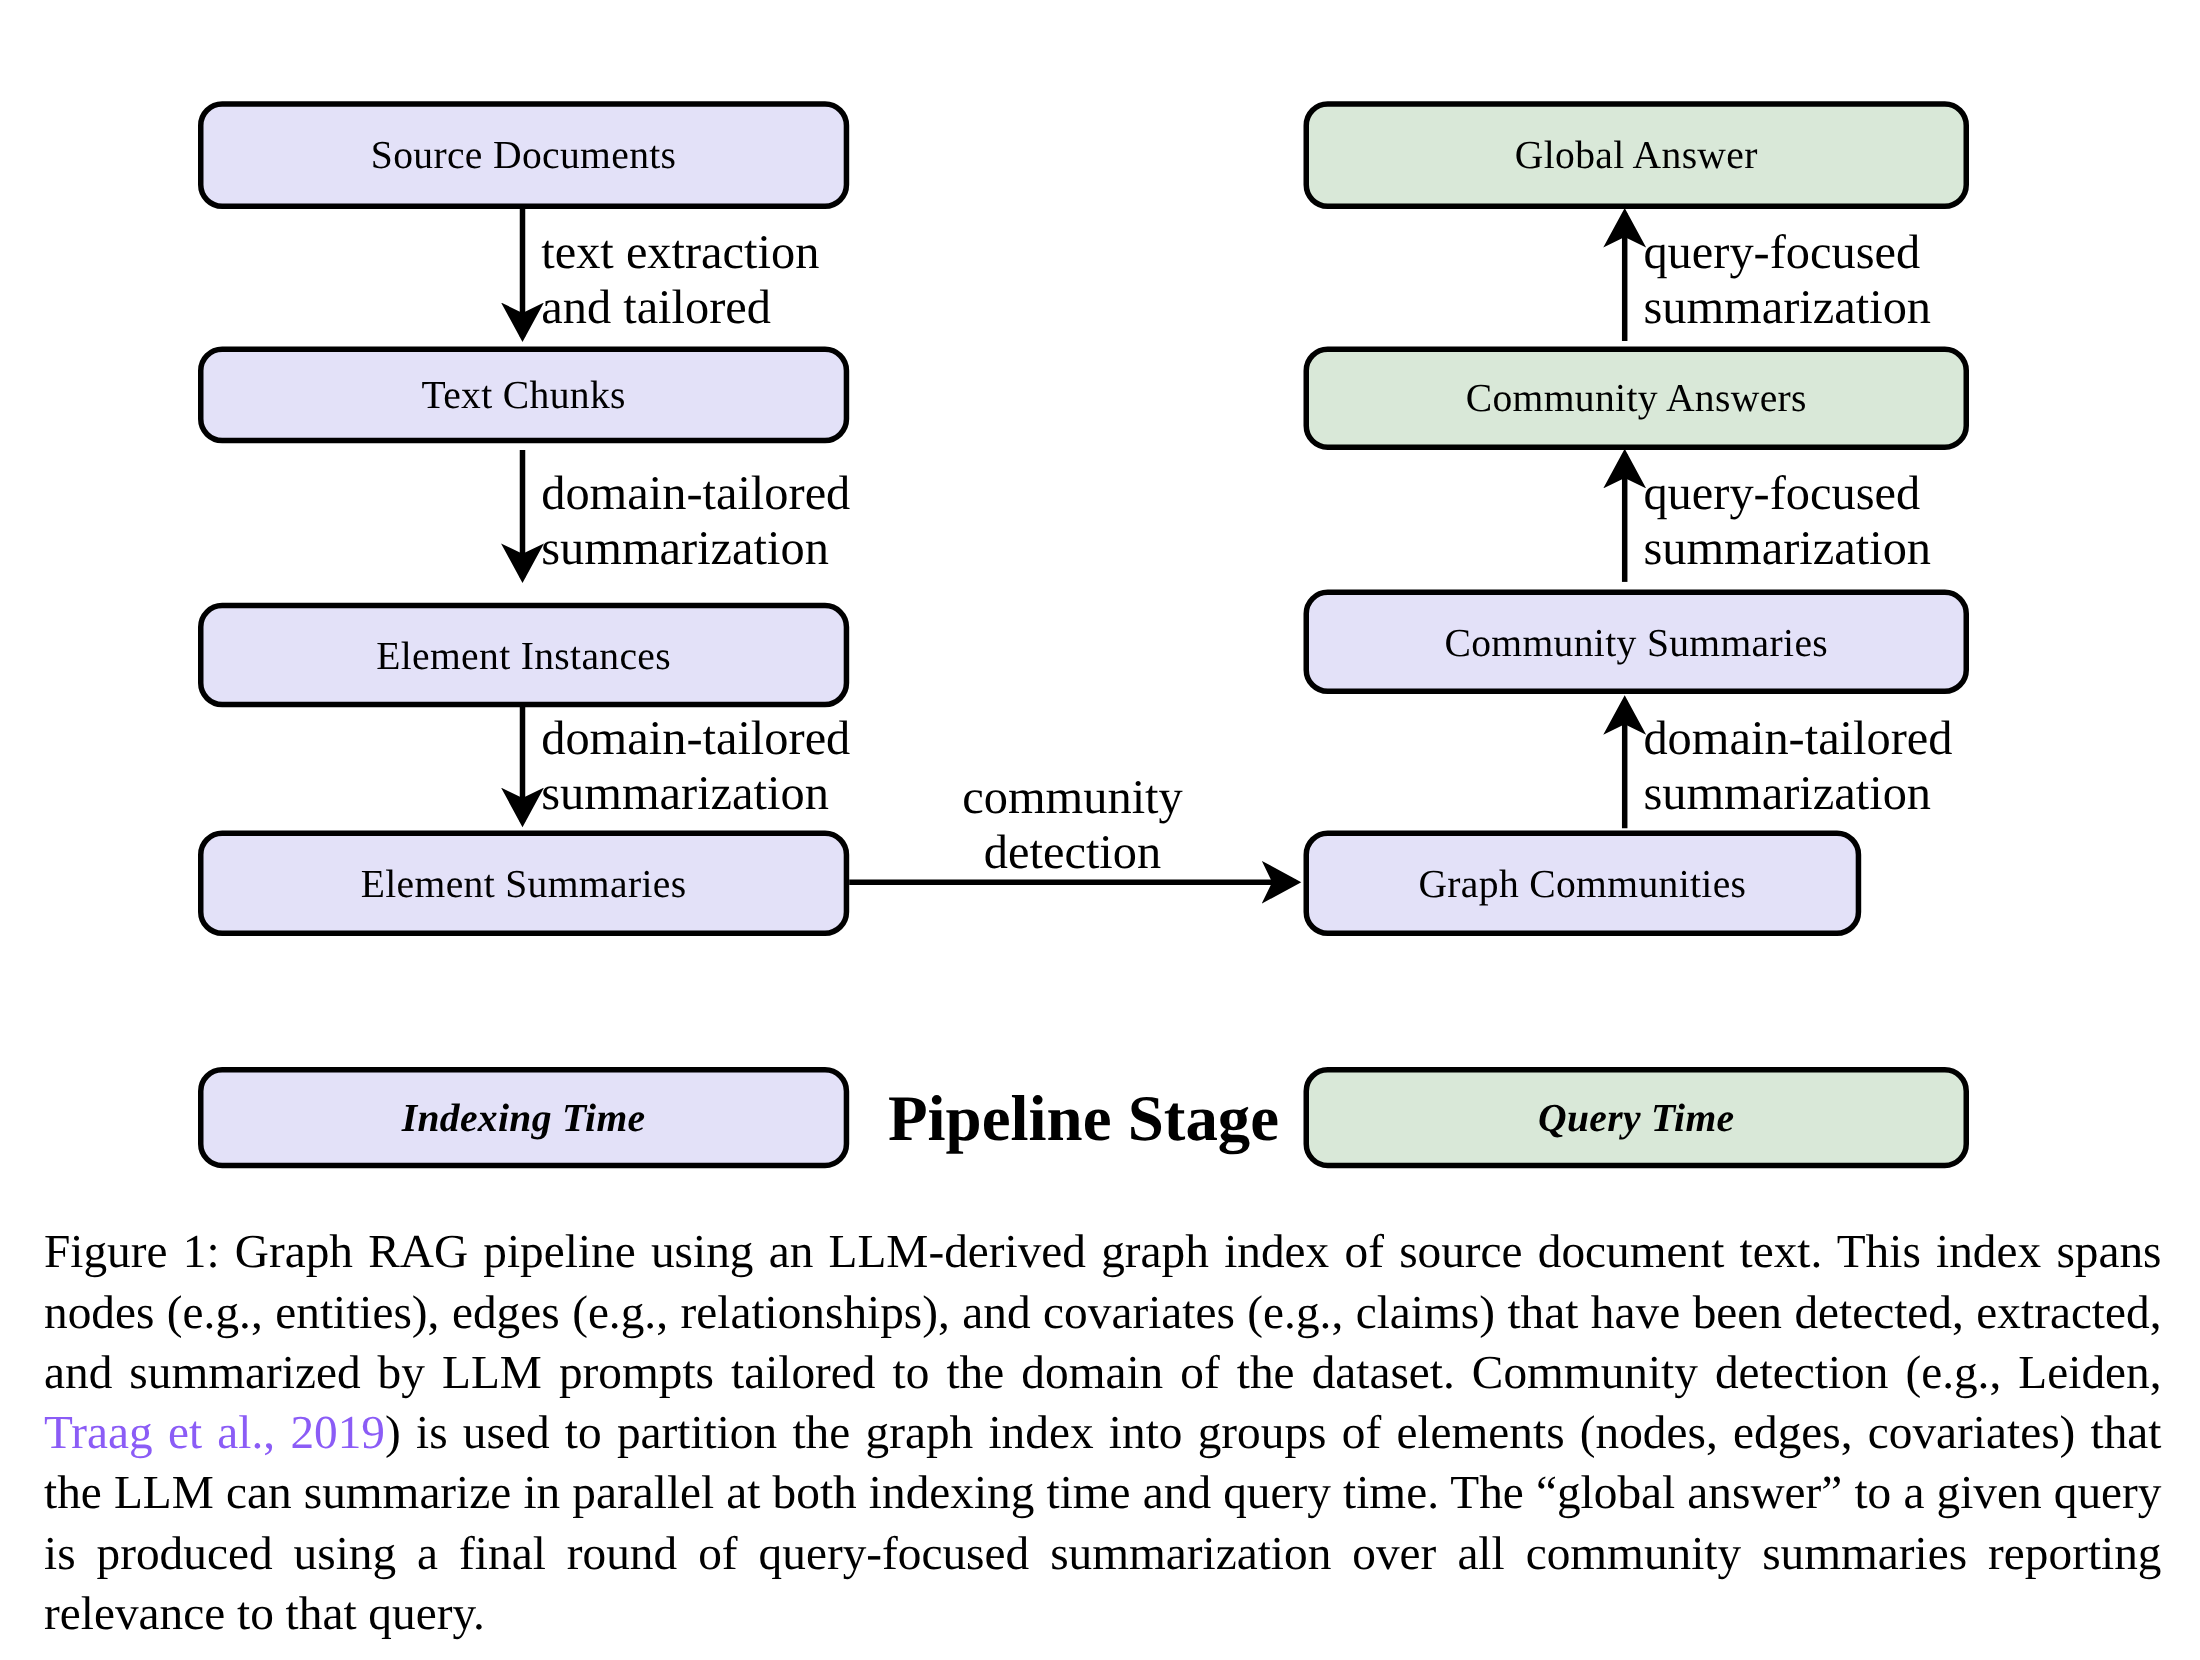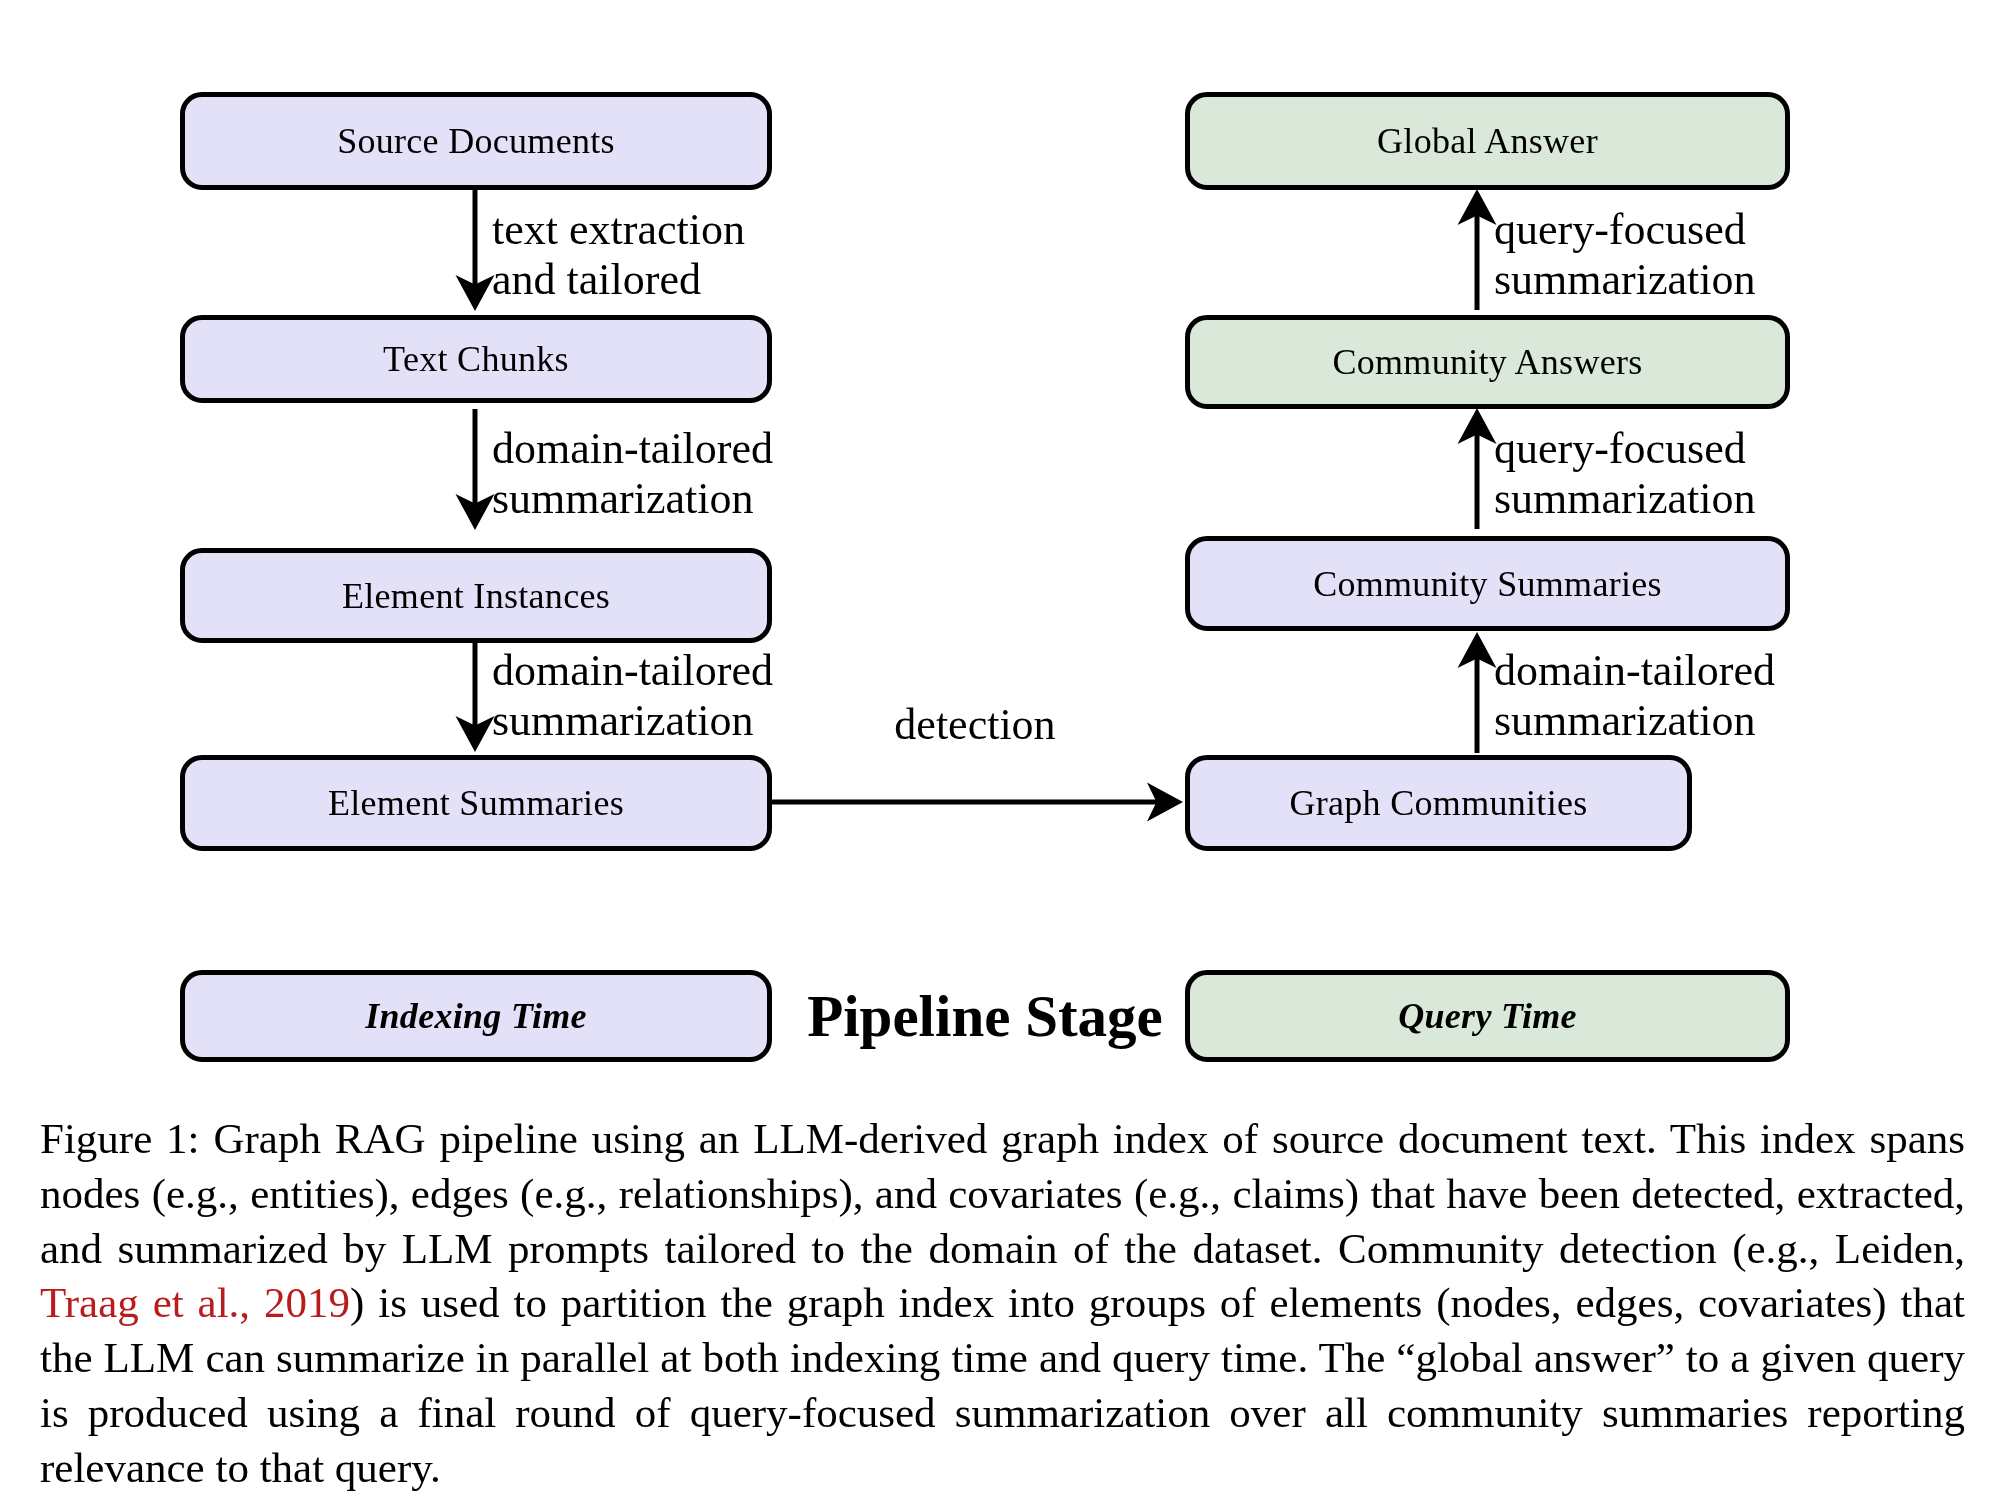--- a/index.html
+++ b/index.html
@@ -17,21 +17,21 @@
 
   .edgelabel{position:absolute;font-size:44px;line-height:1.14;white-space:nowrap;}
   .edgelabel.center{text-align:center;}
 
   svg.arrows{position:absolute;left:0;top:0;width:2000px;height:1100px;
              pointer-events:none;overflow:visible;}
 
   .caption{position:absolute;left:40px;top:1112px;width:1925px;
            font-size:43px;line-height:1.275;text-align:justify;
            text-justify:inter-word;hyphens:none;}
-  .cite{color:#b91c1c;}
+  .cite{color:#8b5cf6;}
 </style>
 </head>
 <body>
 
 <div class="figure">
 
   <svg class="arrows" viewBox="0 0 2000 1100">
     <defs>
       <marker id="ah" markerWidth="9" markerHeight="9" refX="6.2" refY="4.5" orient="auto" markerUnits="strokeWidth">
         <path d="M0,0.6 L7.2,4.5 L0,8.4 L1.9,4.5 Z" fill="#000"></path>
@@ -82,20 +82,21 @@
   <div class="edgelabel" style="left:492px;top:424px;">
     <div>domain-tailored</div>
     <div>summarization</div>
   </div>
   <div class="edgelabel" style="left:492px;top:646px;">
     <div>domain-tailored</div>
     <div>summarization</div>
   </div>
 
   <div class="edgelabel center" style="left:810px;top:700px;width:330px;">
+    <div>community</div>
     <div>detection</div>
   </div>
 
   <div class="edgelabel" style="left:1494px;top:646px;">
     <div>domain-tailored</div>
     <div>summarization</div>
   </div>
   <div class="edgelabel" style="left:1494px;top:424px;">
     <div>query-focused</div>
     <div>summarization</div>

